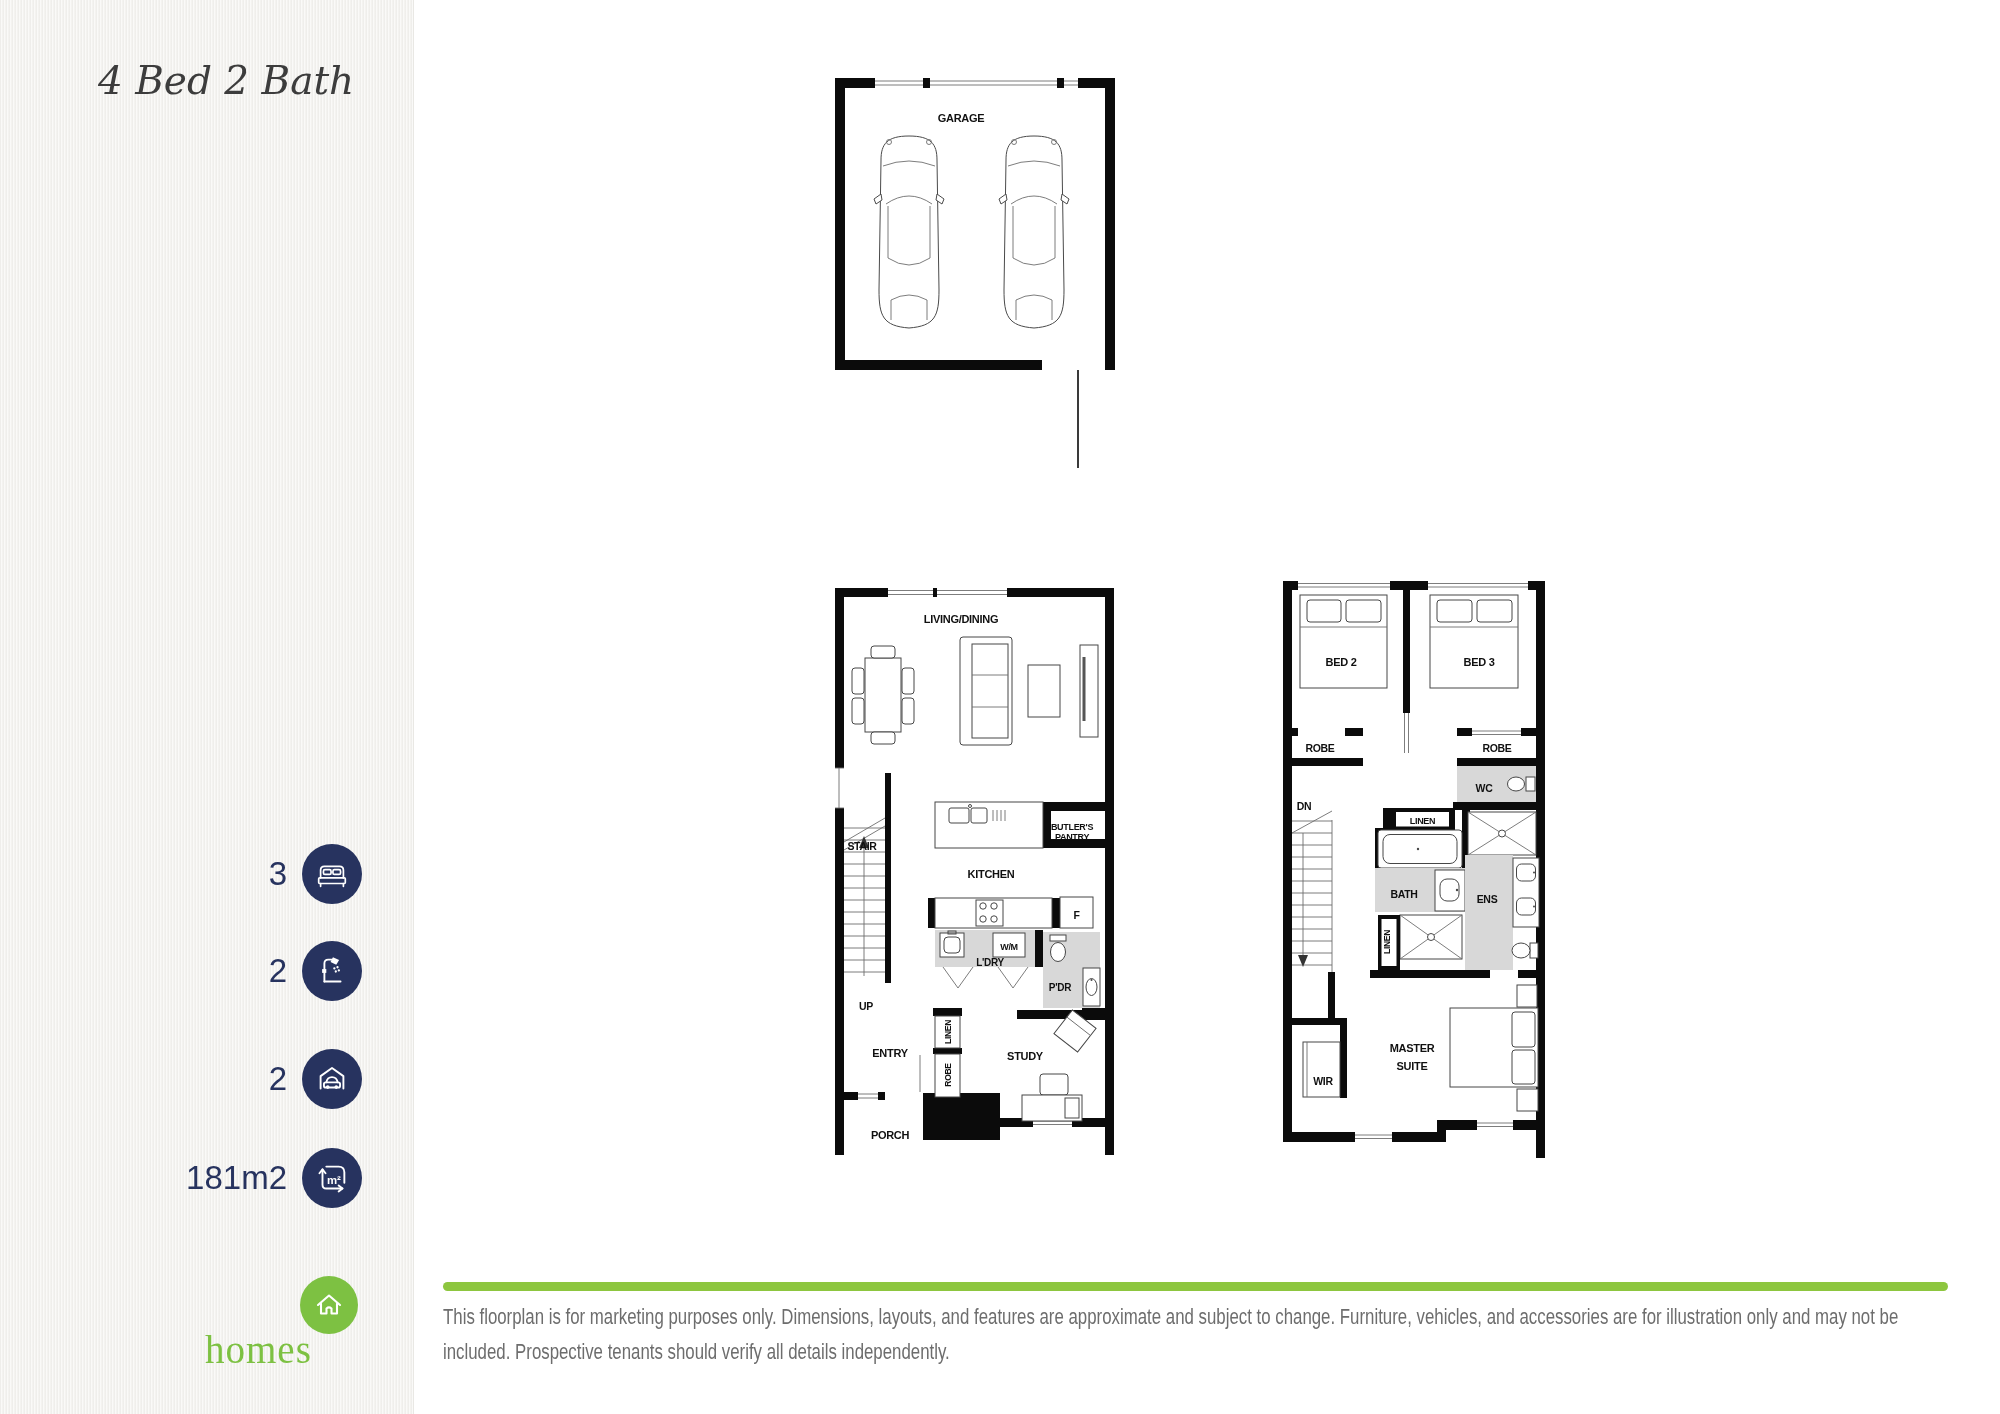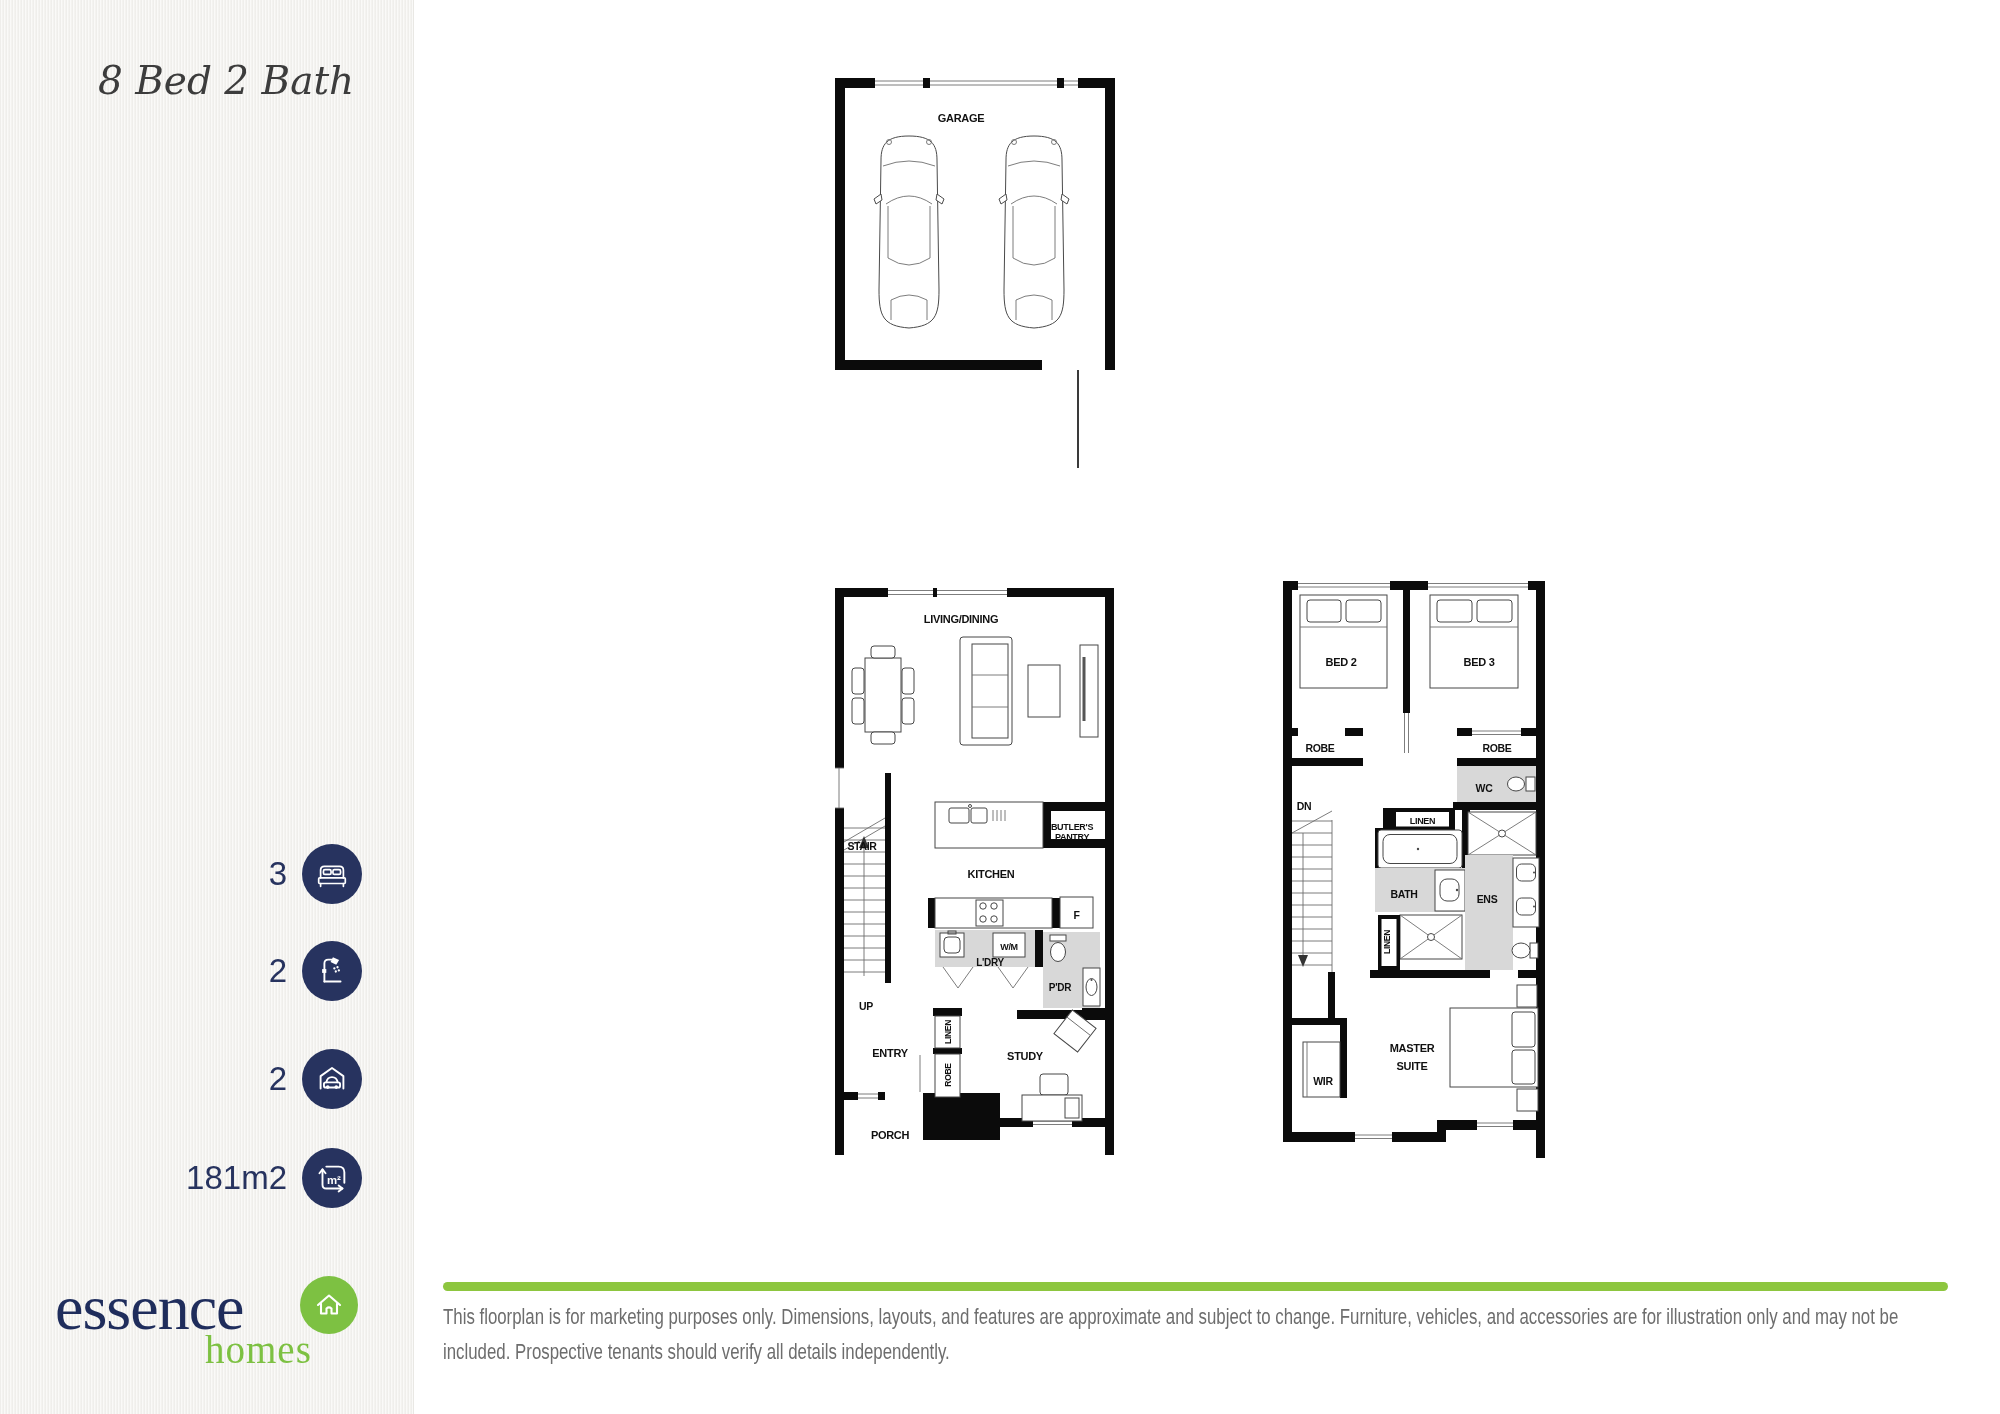--- a/index.html
+++ b/index.html
@@ -43,21 +43,21 @@
   .winw{fill:#ffffff;}
   .lbl{font-family:"Liberation Sans",sans-serif;font-weight:bold;font-size:11px;fill:#101010;text-anchor:middle;letter-spacing:-0.3px;}
   .s10{font-size:10px;} .s9{font-size:9px;} .s85{font-size:8.5px;} .s105{font-size:10.5px;}
   .car{stroke:#4a4a4a;fill:#ffffff;stroke-width:1;}
 </style>
 </head>
 <body style="--navy: #27335f; --green: #7dc142; --line_green: #8dc63f; --gray_text: #6d6d6d;">
 
 <div class="sidebar"></div>
 
-<div class="title">8 Bed 2 Bath</div>
+<div class="title">4 Bed 2 Bath</div>
 
 <div class="spec-row" style="top:844px;">
   <span class="spec-value">3</span>
   <span class="spec-badge">
     <svg width="38" height="38" viewBox="0 0 40 40" fill="none" stroke="#ffffff" stroke-width="1.8" stroke-linecap="round" stroke-linejoin="round">
       <path d="M8 24 V16 Q8 12 12 12 H28 Q32 12 32 16 V24"></path>
       <rect x="11" y="15.5" width="8" height="5" rx="1.5"></rect>
       <rect x="21" y="15.5" width="8" height="5" rx="1.5"></rect>
       <rect x="6" y="24" width="28" height="6" rx="1"></rect>
       <path d="M8 30 V33 M32 30 V33"></path>
@@ -95,21 +95,20 @@
       <path d="M14 8 H27 Q33 8 33 14 V25"></path>
       <path d="M10 11 V27 Q10 31 14 31 H31"></path>
       <path d="M10 11 L6.8 15 M10 11 L13.2 15"></path>
       <path d="M31 31 L27 27.8 M31 31 L27 34.2"></path>
       <text x="22" y="26" text-anchor="middle" fill="#ffffff" stroke="none" style="font:bold 12px 'Liberation Sans',sans-serif">m²</text>
     </svg>
   </span>
 </div>
 
 <div class="logo">
-  <div class="logo-brand">essence</div>
   <div class="logo-circle">
     <svg width="40" height="40" viewBox="0 0 40 40" fill="none" stroke="#ffffff" stroke-width="2.1" stroke-linecap="round" stroke-linejoin="round">
       <path d="M9 20 L20 10.5 L31 20"></path>
       <path d="M12 18.8 V28.5 H17.5 V23.5 Q20 21.4 22.5 23.5 V28.5 H28 V18.8"></path>
     </svg>
   </div>
   <div class="logo-sub">homes</div>
 </div>
 
 <svg class="plan" style="left:835px;top:75px;" width="282" height="400" viewBox="0 0 282 400">

